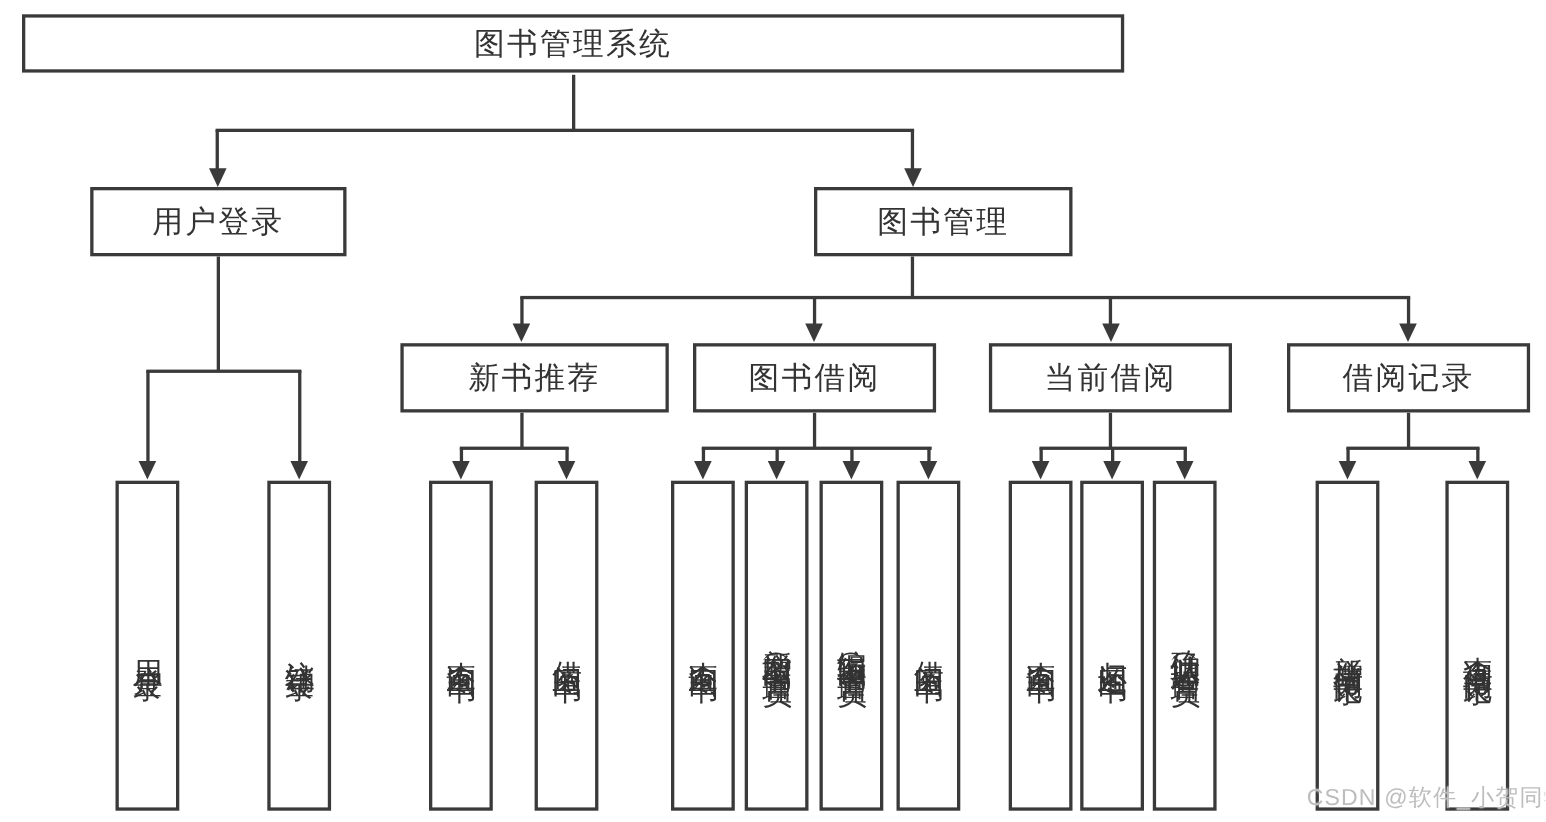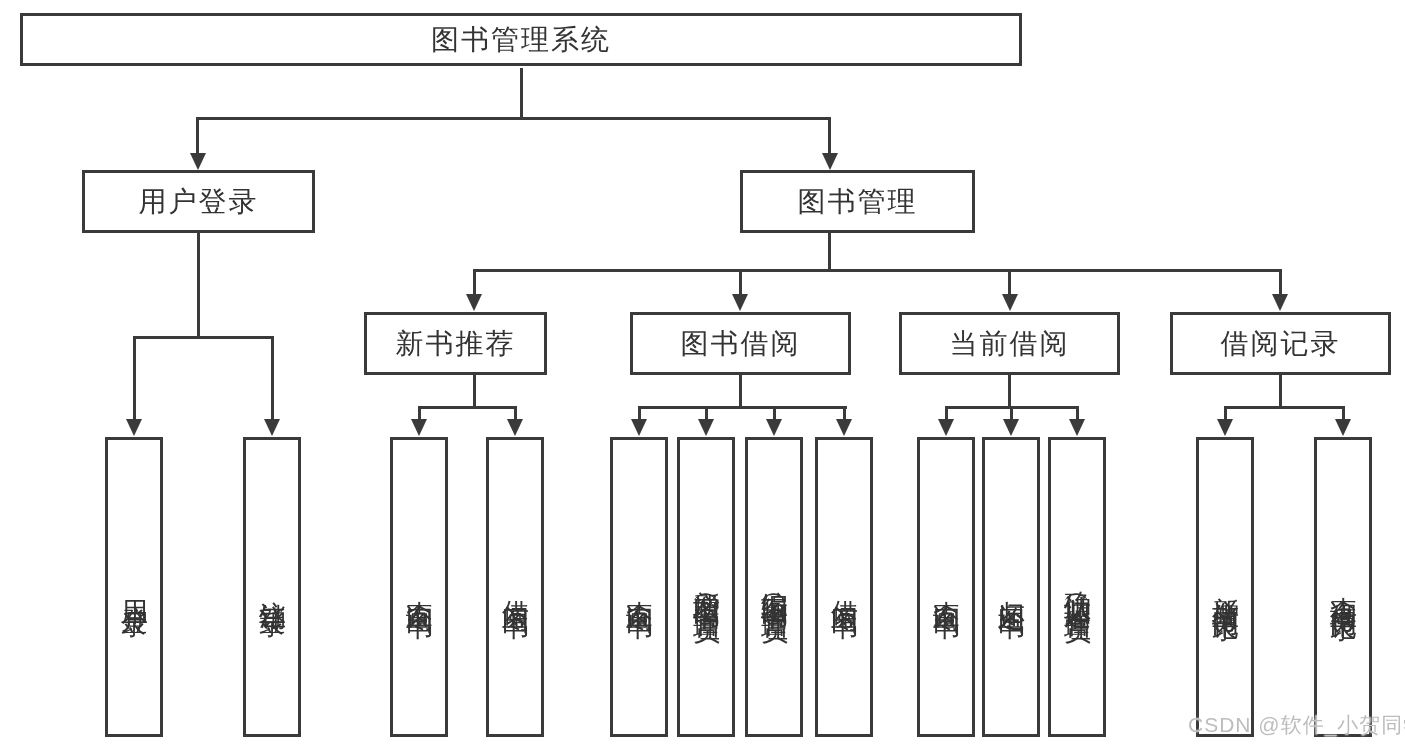--- a/index.html
+++ b/index.html
@@ -64,21 +64,21 @@
 </head>
 <body>
 
 <div class="stage">
 
   <div class="node" style="left:20px; top:13px; width:1002px; height:53px;">图书管理系统</div>
 
   <div class="node" style="left:82px; top:170px; width:233px; height:63px;">用户登录</div>
   <div class="node" style="left:712px; top:170px; width:235px; height:63px;margin-left:28px;">图书管理</div>
 
-  <div class="node" style="left:364px; top:312px; width:183px; height:63px;">新书推荐</div>
+  <div class="node" style="left:364px; top:312px; width:244px; height:63px;">新书推荐</div>
   <div class="node" style="left:899px; top:312px; width:221px; height:63px;">当前借阅</div>
   <div class="node" style="left:630px; top:312px; width:221px; height:63px;">图书借阅</div>
   <div class="node" style="left:1170px; top:312px; width:221px; height:63px;">借阅记录</div>
 
   <div class="node leaf" style="left:105px; top:437px; width:58px; height:300px;">用户登录</div>
   <div class="node leaf" style="left:243px; top:437px; width:58px; height:300px;">注销登录</div>
 
   <div class="node leaf" style="left:390px; top:437px; width:58px; height:300px;">查询图书</div>
   <div class="node leaf" style="left:486px; top:437px; width:58px; height:300px;">借阅图书</div>
 

